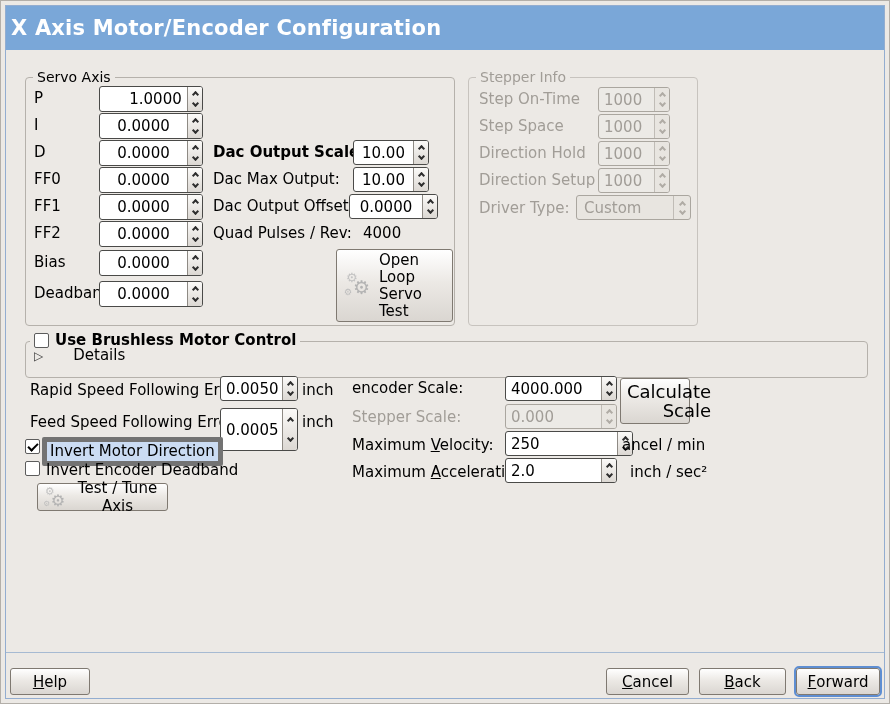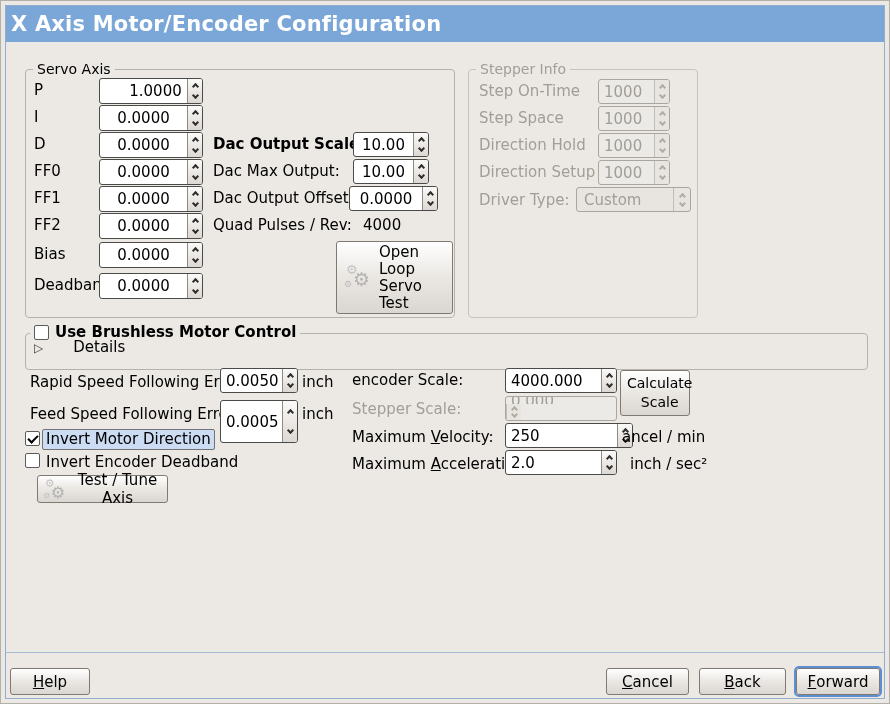--- a/index.html
+++ b/index.html
@@ -1,19 +1,19 @@
 <!DOCTYPE html>
 <html><head>
 <meta charset="utf-8">
 <style>
   html,body{margin:0;padding:0;background:#d8d5d0;font-family:"DejaVu Sans","Liberation Sans",sans-serif;}
   *{box-sizing:border-box;}
   .window{width:890px;height:704px;background:#ece9e5;border:1px solid #b3afa9;padding:4px;}
   .inner{width:100%;height:100%;border:1px solid #93add0;display:flex;flex-direction:column;background:#ece9e5;}
-  .titlebar{height:36px;background:#7aa7d8;display:flex;align-items:center;padding-left:5px;flex:0 0 auto;}
+  .titlebar{height:44px;background:#7aa7d8;display:flex;align-items:center;padding-left:5px;flex:0 0 auto;}
   .titlebar h1{margin:0;font-size:21px;font-weight:bold;color:#ffffff;letter-spacing:0.2px;}
   .content{flex:1 1 auto;position:relative;}
   .actionbar{flex:0 0 46px;border-top:1px solid #a6bad2;position:relative;}
 
   .frame{position:absolute;border:1px solid #b5b1ab;border-radius:4px;}
   .frame-legend{position:absolute;top:-10px;left:7px;background:#ece9e5;padding:0 4px;font-size:14px;line-height:18px;color:#000;white-space:nowrap;}
   .frame.disabled{border-color:#c7c3be;}
   .frame.disabled .frame-legend{color:#a19d97;}
 
   .lbl{position:absolute;font-size:15px;line-height:19px;color:#000;white-space:nowrap;}
@@ -35,33 +35,33 @@
   .combo{position:absolute;display:flex;border:1px solid #aaa69f;border-radius:3px;background:#e8e5e0;font-size:15px;}
   .combo .val{flex:1;display:flex;align-items:center;padding:0 7px;color:#a19d97;white-space:nowrap;}
   .combo .arrows{width:17px;border-left:1px solid #c0bcb6;display:flex;flex-direction:column;align-items:center;justify-content:center;gap:2px;}
 
   .btn{background:linear-gradient(180deg,#ffffff,#ece9e5 45%,#dad6d1);border:1px solid #7f7971;border-radius:3px;color:#000;display:flex;align-items:center;justify-content:center;font-size:15px;font-family:inherit;}
   .btn.focus{outline:2px solid #5e8ed2;outline-offset:0px;}
 
   .checkbox{position:absolute;width:15px;height:15px;background:#ffffff;border:1px solid #5c5c5c;border-radius:2px;}
   .checkbox.checked::after{content:"";position:absolute;left:2px;top:3px;width:8px;height:4px;border-left:2px solid #000;border-bottom:2px solid #000;transform:rotate(-45deg);}
 
-  .hl-label{background:#cbdcf3;border:1px solid #737373;border-radius:2px;padding:0 3px;}
+  .hl-label{background:#cbdcf3;border:5px solid #737373;border-radius:2px;padding:0 3px;}
 
   .gears{position:relative;width:28px;height:30px;flex:0 0 auto;}
   .gears span{position:absolute;line-height:1;}
   .gears .g1{left:1px;top:0;font-size:13px;color:#c3c3c3;}
   .gears .g2{left:8px;top:7px;font-size:19px;color:#b3b3b3;}
   .gears .g3{left:-1px;top:17px;font-size:9px;color:#bdbdbd;}
   .gears.small{transform:scale(0.85);transform-origin:left center;width:26px;height:26px;}
 
   .openloop{position:absolute;left:310px;top:171px;width:117px;height:73px;display:flex;align-items:center;gap:6px;padding-left:8px;justify-content:flex-start;}
   .openloop .txt{width:52px;text-align:left;line-height:17px;white-space:normal;}
 
-  .calcbtn{position:absolute;left:614px;top:328px;width:70px;height:46px;justify-content:flex-start;padding-left:6px;font-size:14px;line-height:19px;text-align:center;white-space:normal;}
+  .calcbtn{position:absolute;left:614px;top:328px;width:70px;height:46px;justify-content:flex-start;padding-left:6px;font-size:18px;line-height:19px;text-align:right;white-space:normal;}
 
   .expander-tri{font-size:12px;color:#3a3a3a;}
   u{text-decoration:underline;}
 </style>
 </head>
 <body>
 
 <div class="window">
  <div class="inner">
 
@@ -332,21 +332,21 @@
               <i class="chev-up"></i>
             </div>
             <div class="step">
               <i class="chev-dn"></i>
             </div>
           </div>
     </div>
     <button class="btn calcbtn">Calculate Scale</button>
 
     <span class="lbl dim" style="left:346px;top:358px;">Stepper Scale:</span>
-    <div class="spin disabled" style="left:499px;top:354px;width:112px;height:25px;flex-direction:column;">
+    <div class="spin disabled" style="left:499px;top:354px;width:112px;height:25px;">
       <div class="val">0.000</div>
       <div class="steppers">
             <div class="step">
               <i class="chev-up"></i>
             </div>
             <div class="step">
               <i class="chev-dn"></i>
             </div>
           </div>
     </div>

